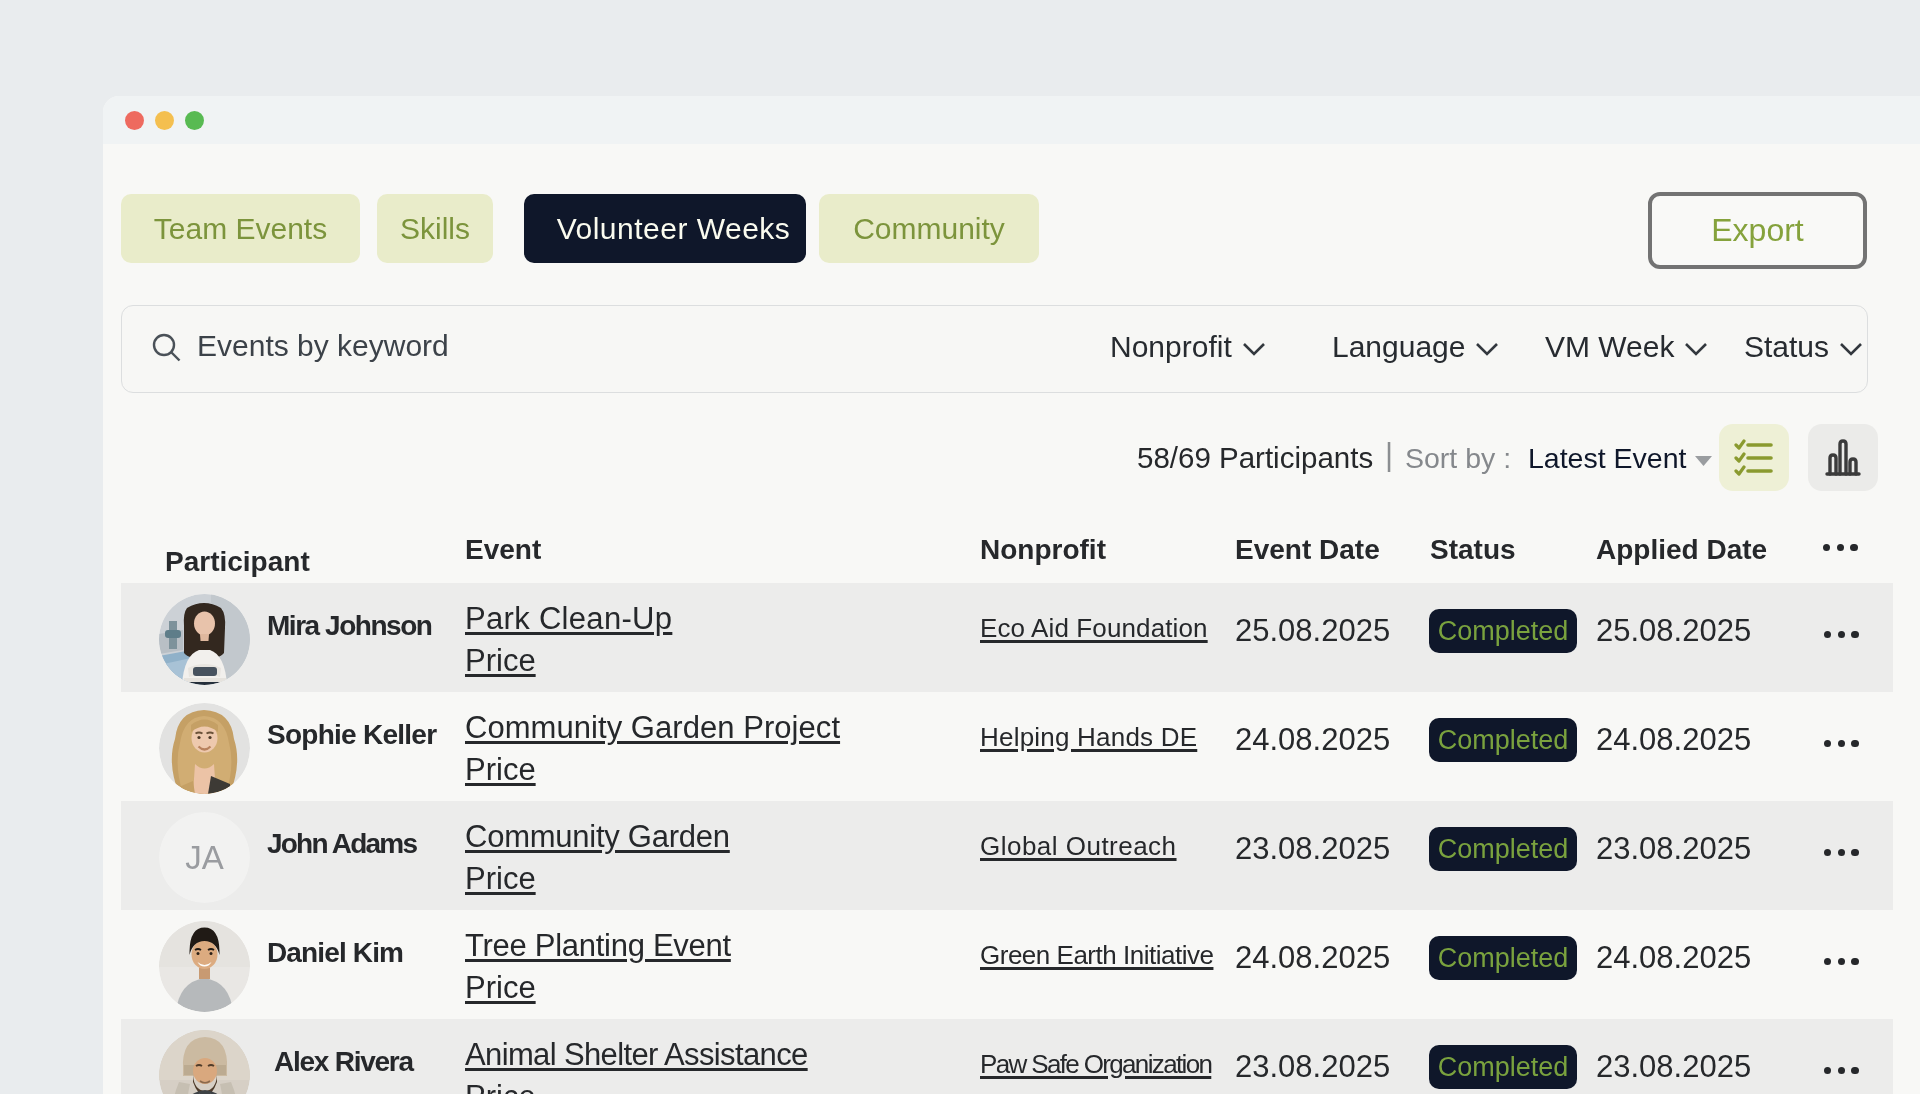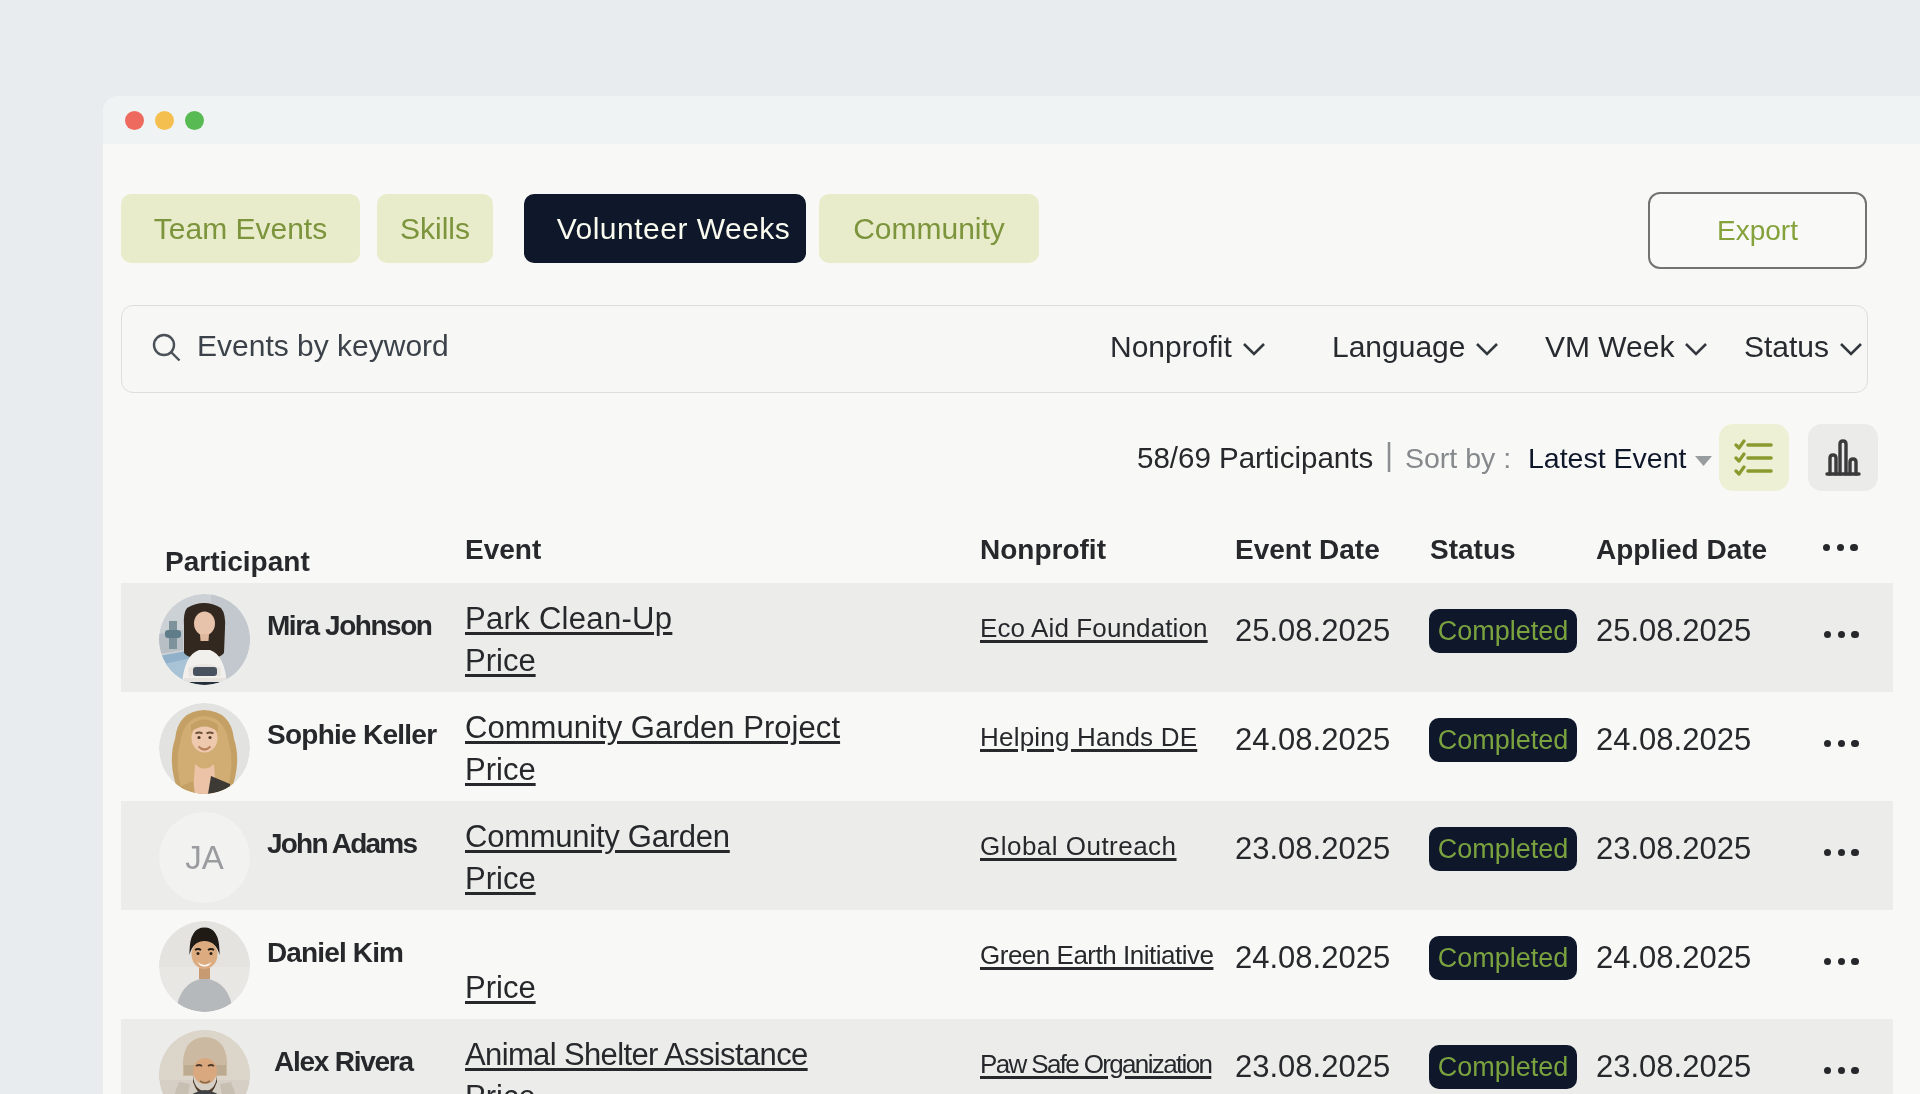--- a/index.html
+++ b/index.html
@@ -10,22 +10,22 @@
 .chrome { position:absolute; left:0; top:0; width:100%; height:48px;
   background:#f0f3f4; border-radius:16px 0 0 0; }
 .dot { position:absolute; top:14.5px; width:19px; height:19px; border-radius:50%; }
 .abs { position:absolute; }
 
 .tab { position:absolute; top:98px; height:69px; border-radius:10px;
   background:#e9ecca; color:#7c943c; font-size:30px; font-weight:400;
   display:flex; align-items:center; justify-content:center; }
 .tab.active { background:#0f172a; color:#fafbef; }
 .export { position:absolute; top:96px; left:1545px; width:219px; height:77px;
-  border:2px solid #737373; border-radius:12px; background:#f9f9f7;
-  color:#85a23c; font-size:28px; display:flex; align-items:center; justify-content:center; }
+  border:4px solid #737373; border-radius:12px; background:#f9f9f7;
+  color:#85a23c; font-size:32px; display:flex; align-items:center; justify-content:center; }
 
 .search { position:absolute; left:18px; top:209px; width:1747px; height:88px;
   background:#f7f7f5; border:1.5px solid #dcdedf; border-radius:12px; }
 .ph { position:absolute; left:75px; top:23px; font-size:30px; color:#3c4249; }
 .filter { position:absolute; top:-3px; height:88px; display:flex; align-items:center;
   font-size:30px; color:#272b30; gap:10px; }
 .filter svg { margin-top:4px; }
 
 .sortrow { position:absolute; top:328px; left:0; width:100%; height:68px; }
 .iconbtn { position:absolute; width:70px; height:67px; border-radius:14px; }
@@ -237,20 +237,21 @@
             <ellipse cx="45.5" cy="33.5" rx="13" ry="14.5" fill="#dcab80"></ellipse>
             <path d="M30.5 30 Q31 6.5 45.5 6.5 Q60 6.5 60.5 30 L60.5 34 Q57 20 45.5 20 Q34 20 30.5 34 Z" fill="#201a15"></path>
             <path d="M36 29 Q39 27 42 29" stroke="#201a15" stroke-width="1.8" fill="none"></path>
             <path d="M49 29 Q52 27 55 29" stroke="#201a15" stroke-width="1.8" fill="none"></path>
             <circle cx="39" cy="32.5" r="1.5" fill="#2a1f16"></circle>
             <circle cx="52" cy="32.5" r="1.5" fill="#2a1f16"></circle>
             <path d="M38.5 41 Q45.5 47 52.5 41 Q50 45.5 45.5 45.5 Q41 45.5 38.5 41 Z" fill="#fdfcfa"></path>
           </g>
         </svg></div>
    <div class="cell name" style="left:146px; top:27px; letter-spacing:-0.86px;">Daniel Kim</div>
+   <div class="cell lnk" style="left:344px; top:18px; font-size:31px; letter-spacing:-0.28px;">Tree Planting Event</div>
    <div class="cell lnk" style="left:344px; top:60px; font-size:31px;">Price</div>
    <div class="cell lnk" style="left:859px; top:30px; font-size:26px; letter-spacing:-0.49px;">Green Earth Initiative</div>
    <div class="cell" style="left:1114px; top:30px; font-size:31px;">24.08.2025</div>
    <div class="badge" style="top:26px;">Completed</div>
    <div class="cell" style="left:1475px; top:30px; font-size:31px;">24.08.2025</div>
    <div class="dots" style="top:48px;">
         <i></i>
         <i></i>
         <i></i>
       </div>

